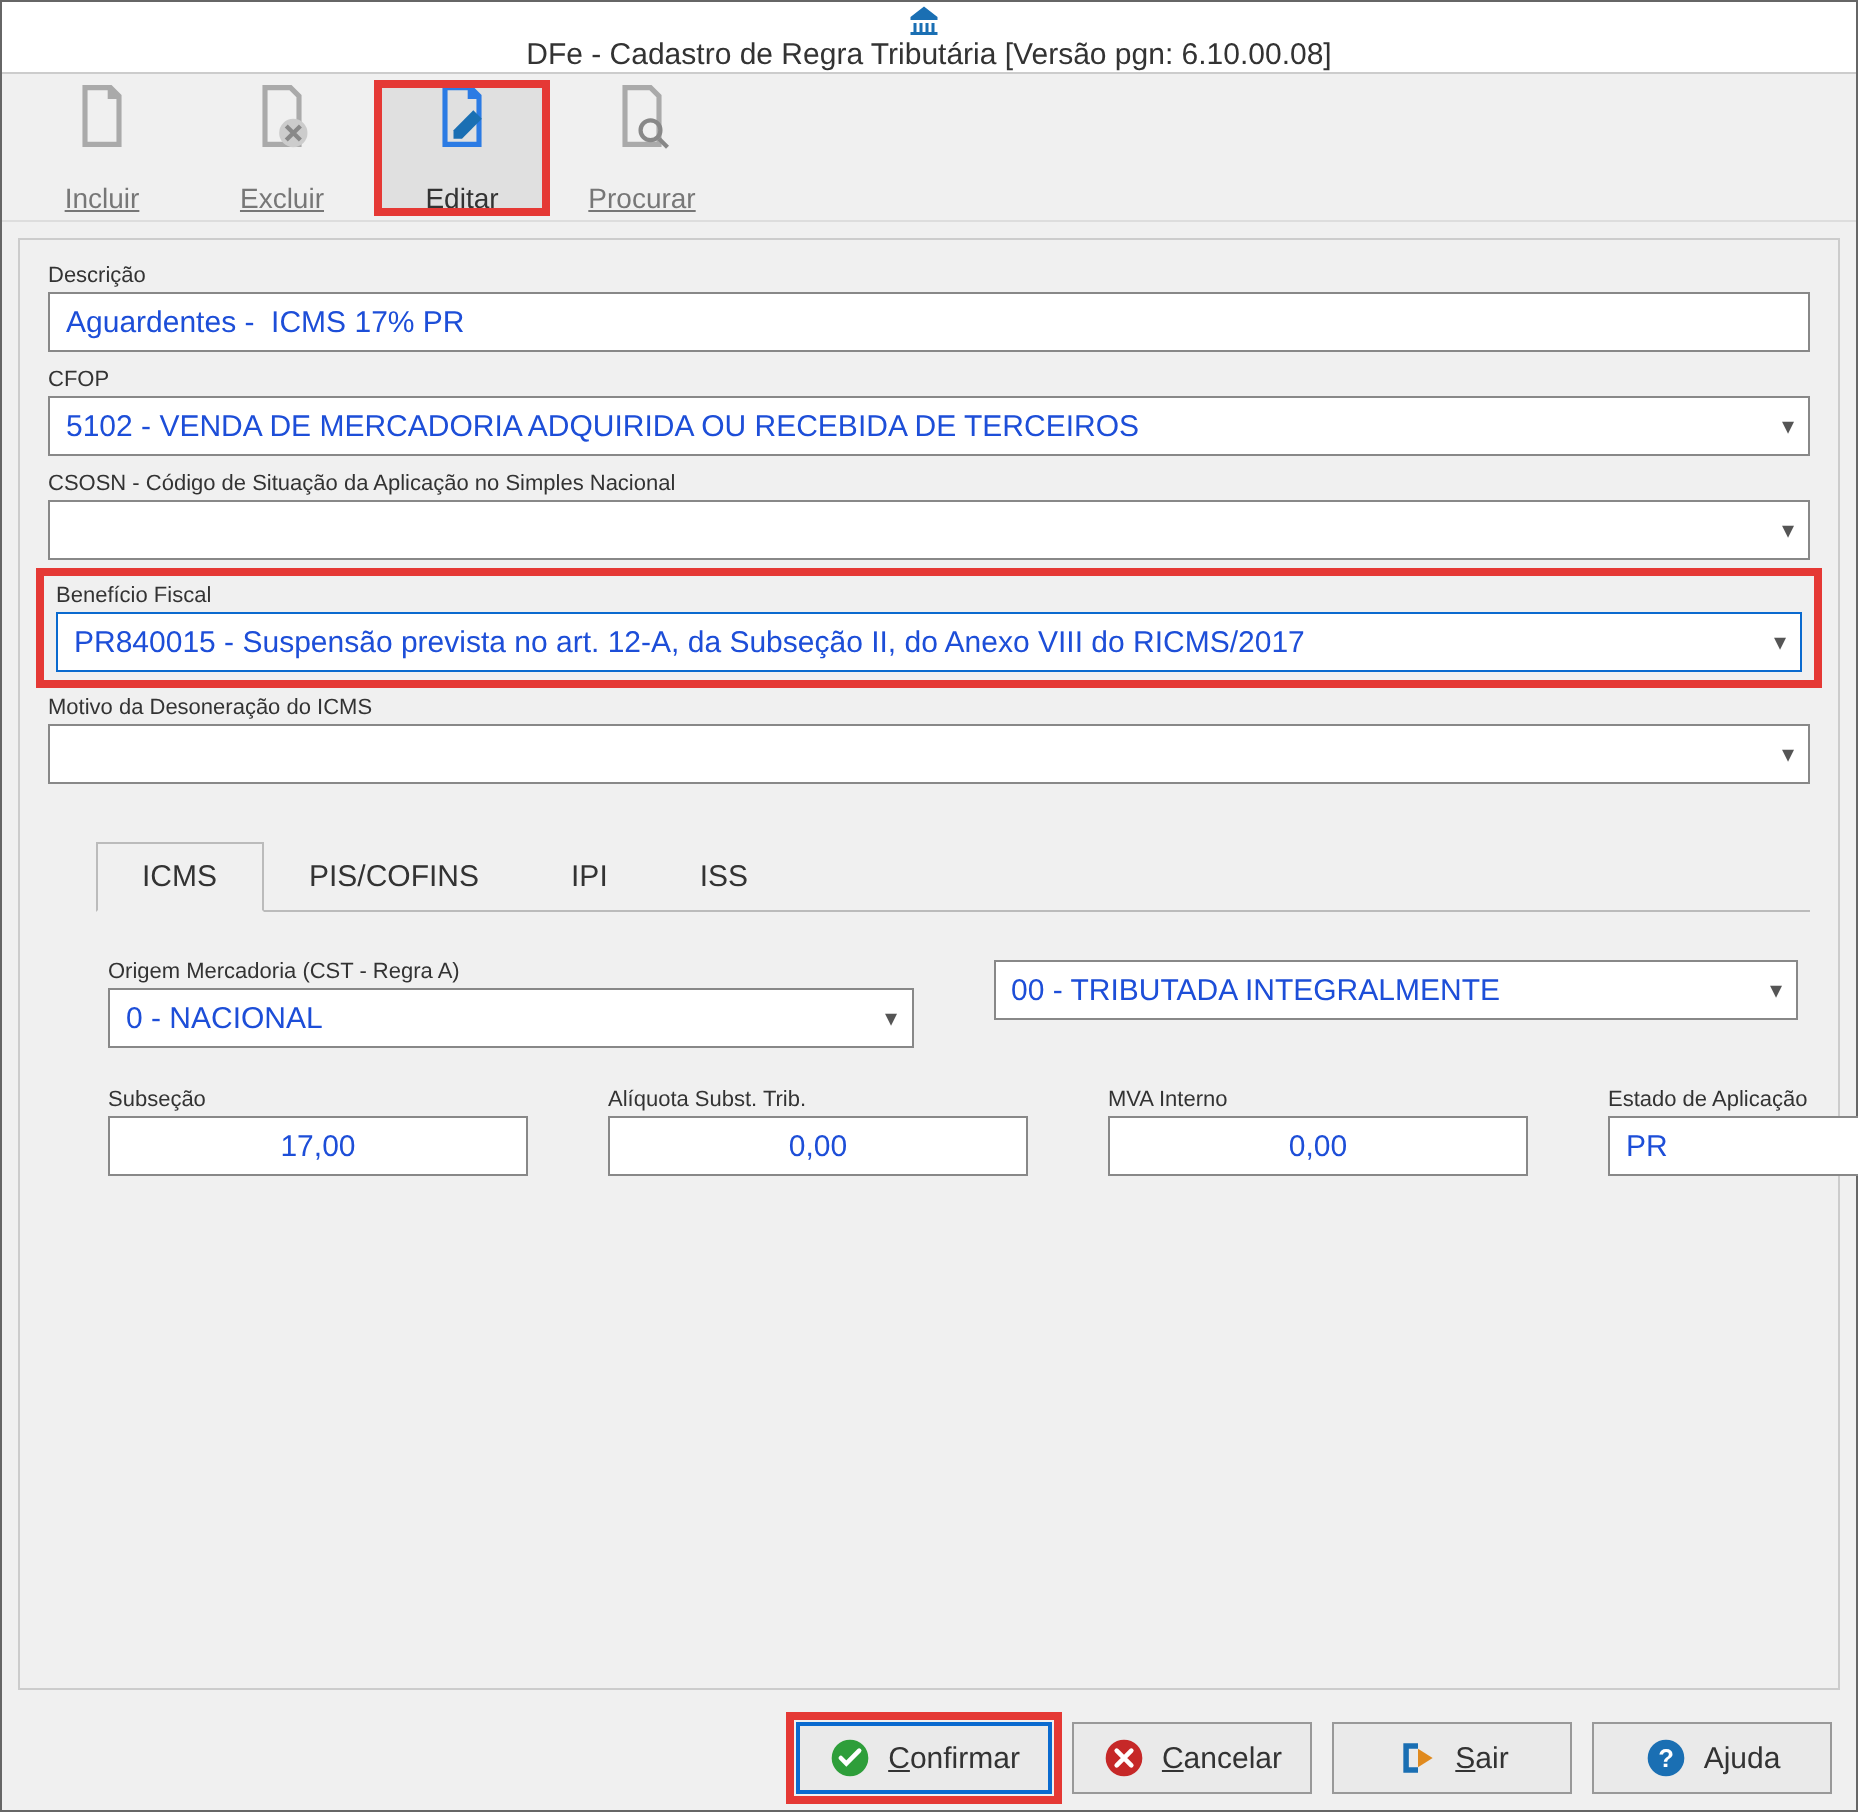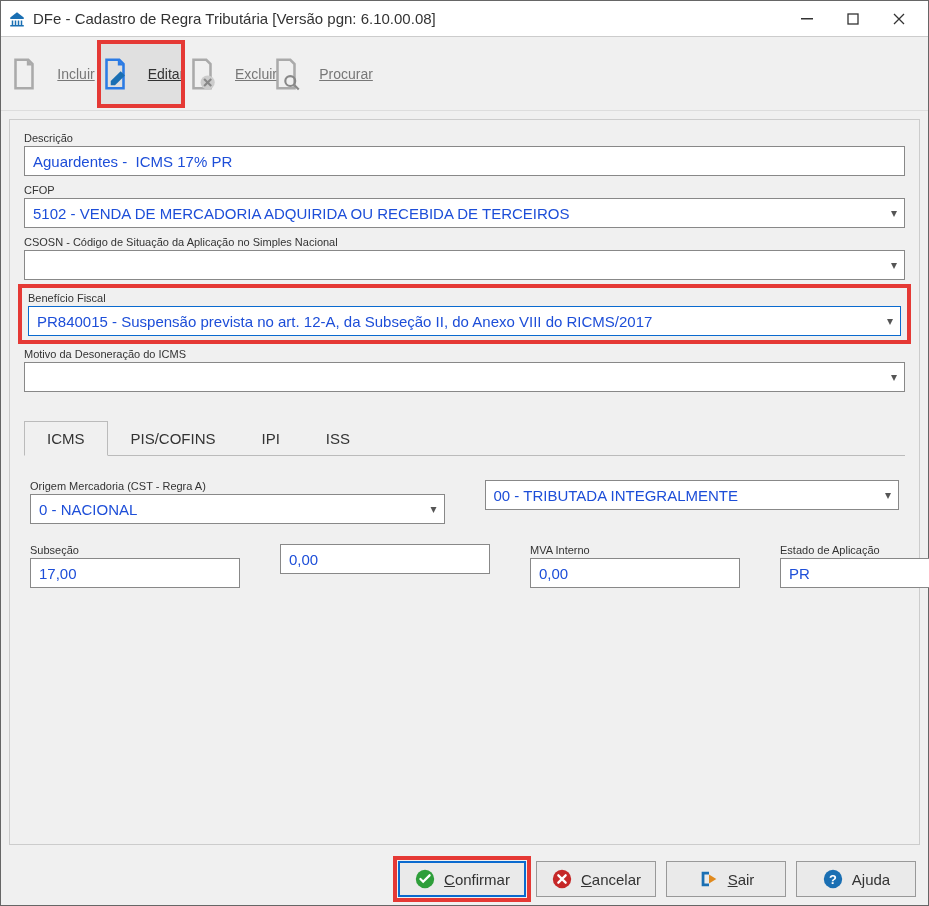--- a/index.html
+++ b/index.html
@@ -1,46 +1,46 @@
 <!DOCTYPE html>
 <html><head>
 <meta charset="utf-8">
 <style>
 * { box-sizing: border-box; font-family: "Segoe UI", Tahoma, sans-serif; }
 body { margin: 0; background: #fff; font-size: 14px; color: #333; }
 .window { width: 929px; height: 906px; border: 1px solid #666; background: #f0f0f0; display: flex; flex-direction: column; }
-.titlebar { height: 36px; background: #fff; display: flex; align-items: center; padding: 0 6px; border-bottom: 1px solid #ccc; }
+.titlebar { height: 36px; background: #fff; display: flex; align-items: center; padding: 0 6px; border-bottom: 1px solid #ccc; flex-direction: column; }
 .titlebar .app-icon { width: 20px; height: 20px; margin-right: 6px; display:flex; align-items:center; justify-content:center;}
 .titlebar .title { flex: 1; font-size: 15px; color: #333; }
 .titlebar .winbtn { width: 46px; height: 30px; display: flex; align-items: center; justify-content: center; color: #333; }
 .toolbar { height: 74px; background: #f0f0f0; display: flex; align-items: center; padding: 4px 8px; gap: 6px; border-bottom: 1px solid #ddd; }
-.toolbtn { width: 84px; height: 64px; display: flex; align-items: center; justify-content: center; gap: 16px; padding: 4px; color: #777; }
+.toolbtn { width: 84px; height: 64px; display: flex; flex-direction: column; align-items: center; justify-content: center; gap: 16px; padding: 4px; color: #777; }
 .toolbtn.enabled { color: #333; background: #e0e0e0; border: 1px solid #bbb; }
 .toolbtn .ticon { width: 36px; height: 36px; display:flex; align-items:center; justify-content:center;}
 .toolbtn .tlabel { font-size: 14px; }
 .toolbtn .ul { text-decoration: underline; }
 .highlight-red { outline: 4px solid #e53935; outline-offset: -2px; }
 .content { flex: 1; margin: 8px; background: #f0f0f0; border: 1px solid #ccc; padding: 12px 14px; display: flex; flex-direction: column; gap: 8px; }
 .field-group {}
 .field-group.hl { border: 4px solid #e53935; padding: 4px 6px; margin: -4px -6px; }
 .flabel { font-size: 11px; color: #333; margin-bottom: 2px; display: block; }
 .text-input, .select-input { width: 100%; height: 30px; border: 1px solid #888; background: #fff; padding: 2px 8px; font-size: 15px; color: #1d4ed8; }
 .select-input { appearance: none; background-image: none; position: relative; }
 .select-wrap { position: relative; }
 .select-wrap .chev { position: absolute; right: 8px; top: 50%; transform: translateY(-50%); pointer-events: none; color: #555; font-size: 12px;}
 .select-focus { border: 1px solid #0a6acf; }
-.tabs { margin-top: 20px; }
+.tabs { margin-top: 20px; margin-left: 24px; }
 .tabrow { display: flex; border-bottom: 1px solid #bbb; }
 .tab { padding: 8px 22px; font-size: 15px; color: #333; border: 1px solid transparent; position: relative; top: 1px; cursor: pointer;}
 .tab.active { background: #f0f0f0; border: 1px solid #bbb; border-bottom: 1px solid #f0f0f0; }
 .tabbody { padding: 24px 6px 6px 6px; }
 .row { display: flex; gap: 40px; margin-bottom: 20px; }
 .col { flex: 1; }
 .col.narrow { flex: 0 0 210px; }
-.num-input { text-align: left; }
+.num-input { text-align: center; }
 .footer { height: 52px; background: #f0f0f0; display: flex; align-items: center; justify-content: flex-end; gap: 10px; padding: 0 12px; }
 .btn { height: 36px; min-width: 120px; border: 1px solid #999; background: #eaeaea; display: flex; align-items: center; justify-content: center; gap: 8px; font-size: 15px; color: #333; padding: 0 14px; cursor:pointer;}
 .btn.confirm { border: 2px solid #0a6acf; }
 .btn.highlight { outline: 4px solid #e53935; outline-offset: 1px; }
 .btn .bicon { width: 22px; height: 22px; display:flex; align-items:center; justify-content:center;}
 svg { display: block; }
 </style>
 </head>
 <body>
 
@@ -73,39 +73,39 @@
   <div class="toolbar">
     <div class="toolbtn">
       <span class="ticon">
         <svg width="34" height="34" viewBox="0 0 24 24">
             <path fill="none" stroke="#aaa" stroke-width="1.8" d="M6 2h9l3 3v17H6z"></path>
             <path fill="#aaa" d="M14 2v4h4"></path>
           </svg>
       </span>
       <span class="tlabel"><span class="ul">Incluir</span></span>
     </div>
+    <div class="toolbtn">
+      <span class="ticon">
+        <svg width="34" height="34" viewBox="0 0 24 24">
+            <path fill="none" stroke="#aaa" stroke-width="1.8" d="M6 2h9l3 3v17H6z"></path>
+            <circle cx="16" cy="18" r="5" fill="#ccc"></circle>
+            <path d="M13.5 15.5l5 5M18.5 15.5l-5 5" stroke="#888" stroke-width="1.5"></path>
+          </svg>
+      </span>
+      <span class="tlabel"><span class="ul">Excluir</span></span>
+    </div>
     <div class="toolbtn enabled highlight-red">
       <span class="ticon">
         <svg width="34" height="34" viewBox="0 0 24 24">
             <path fill="none" stroke="#2b7be4" stroke-width="1.8" d="M6 2h9l3 3v17H6z"></path>
             <path fill="#2b7be4" d="M14 2v4h4"></path>
             <path fill="#1a6fb3" d="M16 10l3 3-7 7H9v-3z"></path>
           </svg>
       </span>
       <span class="tlabel"><span class="ul">Editar</span></span>
-    </div>
-    <div class="toolbtn">
-      <span class="ticon">
-        <svg width="34" height="34" viewBox="0 0 24 24">
-            <path fill="none" stroke="#aaa" stroke-width="1.8" d="M6 2h9l3 3v17H6z"></path>
-            <circle cx="16" cy="18" r="5" fill="#ccc"></circle>
-            <path d="M13.5 15.5l5 5M18.5 15.5l-5 5" stroke="#888" stroke-width="1.5"></path>
-          </svg>
-      </span>
-      <span class="tlabel"><span class="ul">Excluir</span></span>
     </div>
     <div class="toolbtn">
       <span class="ticon">
         <svg width="34" height="34" viewBox="0 0 24 24">
             <path fill="none" stroke="#aaa" stroke-width="1.8" d="M6 2h9l3 3v17H6z"></path>
             <circle cx="15" cy="17" r="3.5" fill="none" stroke="#888" stroke-width="1.5"></circle>
             <path d="M18 20l3 3" stroke="#888" stroke-width="1.5"></path>
           </svg>
       </span>
       <span class="tlabel"><span class="ul">Procurar</span></span>
@@ -175,20 +175,21 @@
             </div>
           </div>
         </div>
 
         <div class="row">
           <div class="col narrow">
             <label class="flabel">Subseção</label>
             <input class="text-input num-input" value="17,00" style="">
           </div>
           <div class="col narrow">
+            <label class="flabel">Alíquota Subst. Trib.</label>
             <input class="text-input num-input" value="0,00" style="">
           </div>
           <div class="col narrow">
             <label class="flabel">MVA Interno</label>
             <input class="text-input num-input" value="0,00" style="">
           </div>
           <div class="col narrow">
             <label class="flabel">Estado de Aplicação</label>
             <div class="select-wrap">
               <input class="text-input select-input" value="PR" style="">

